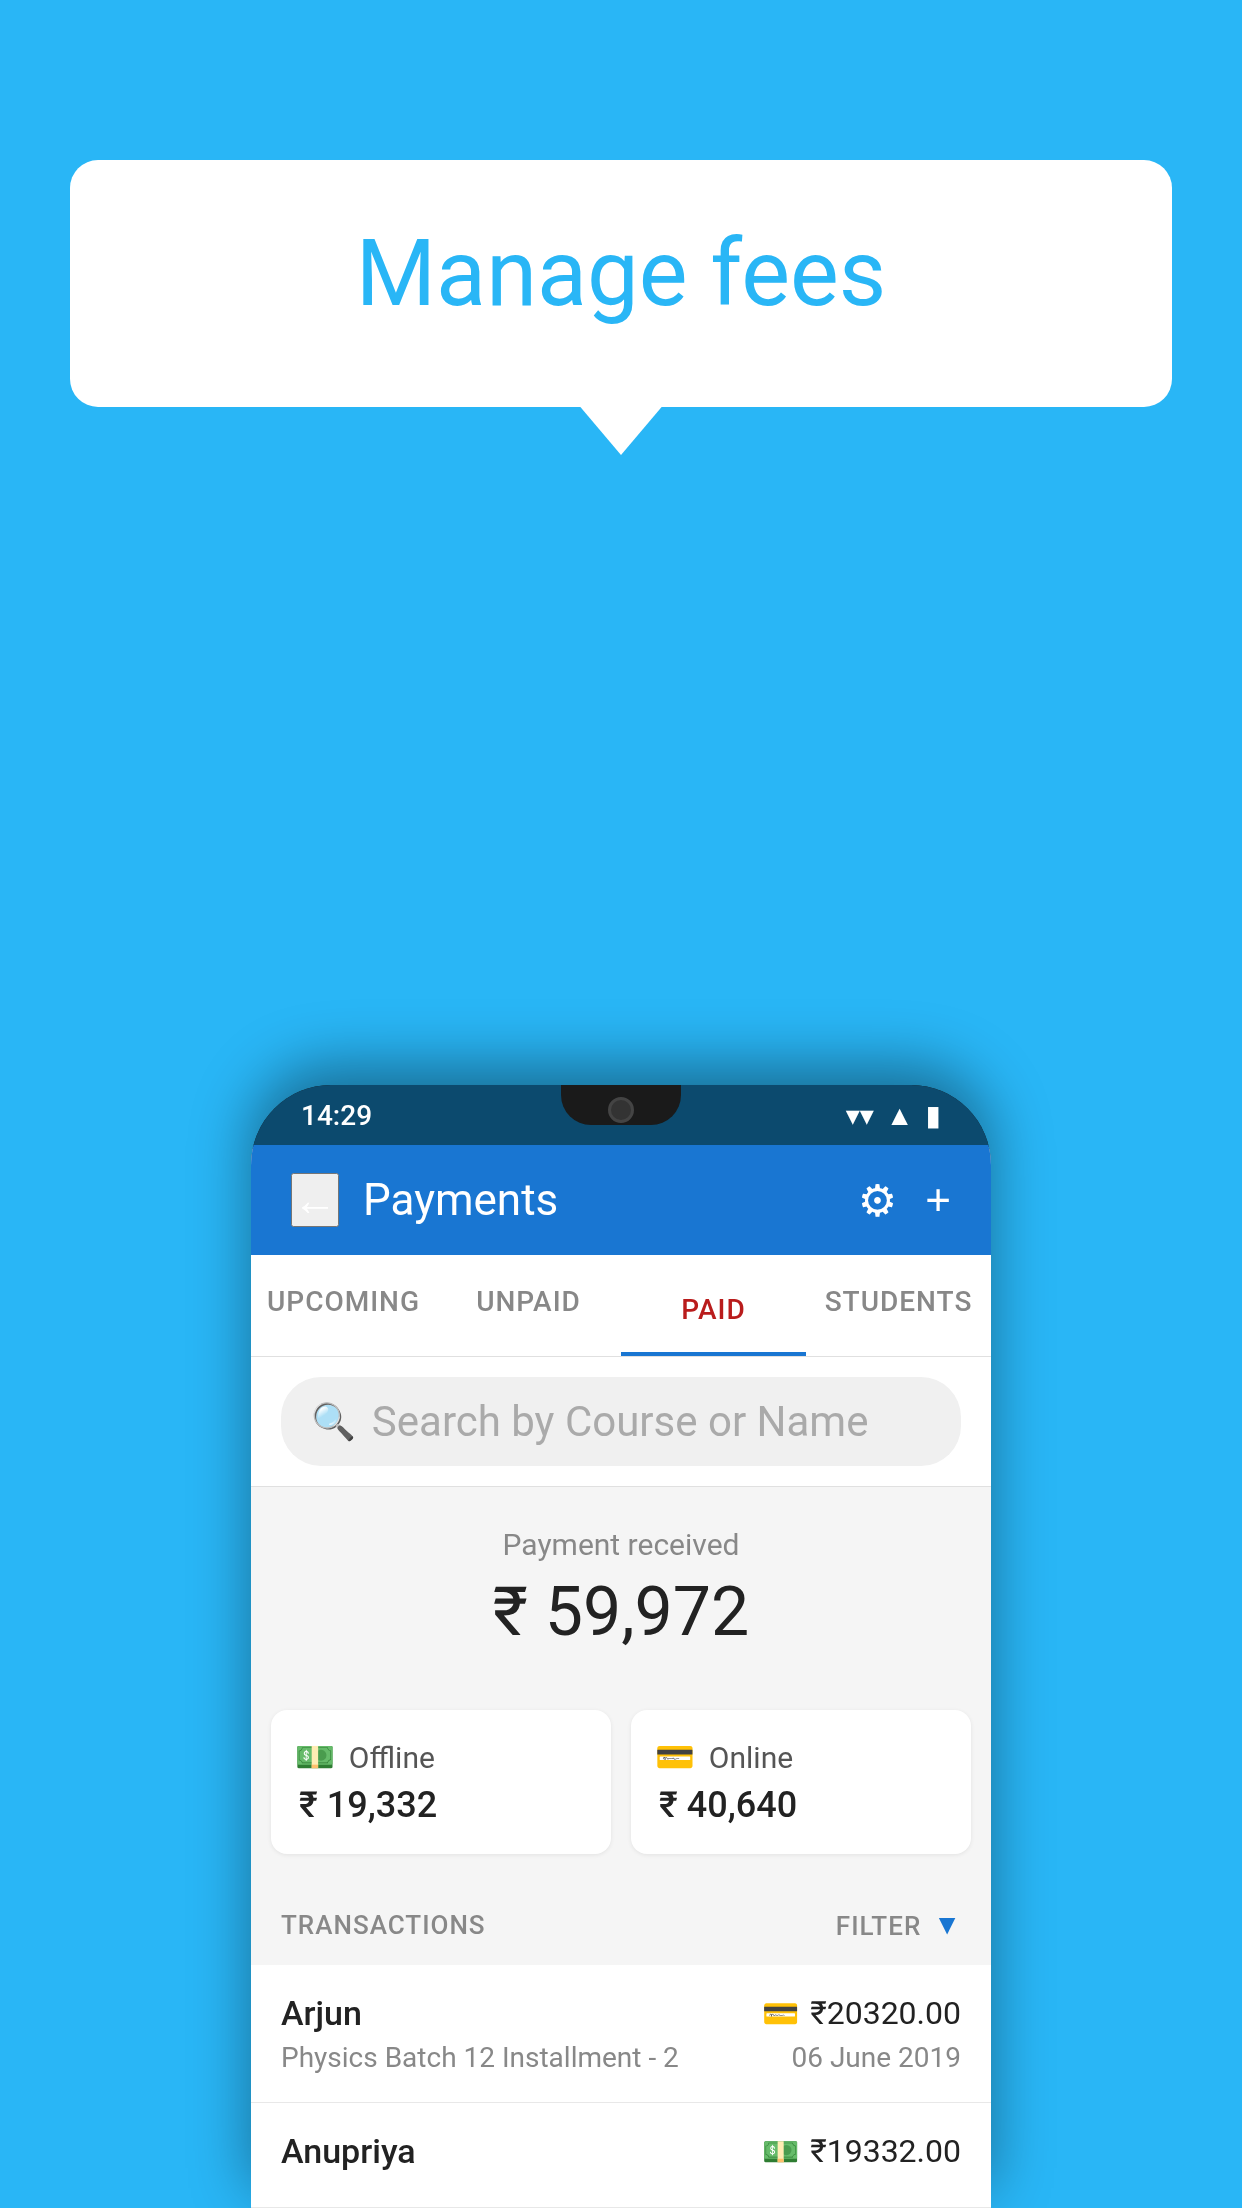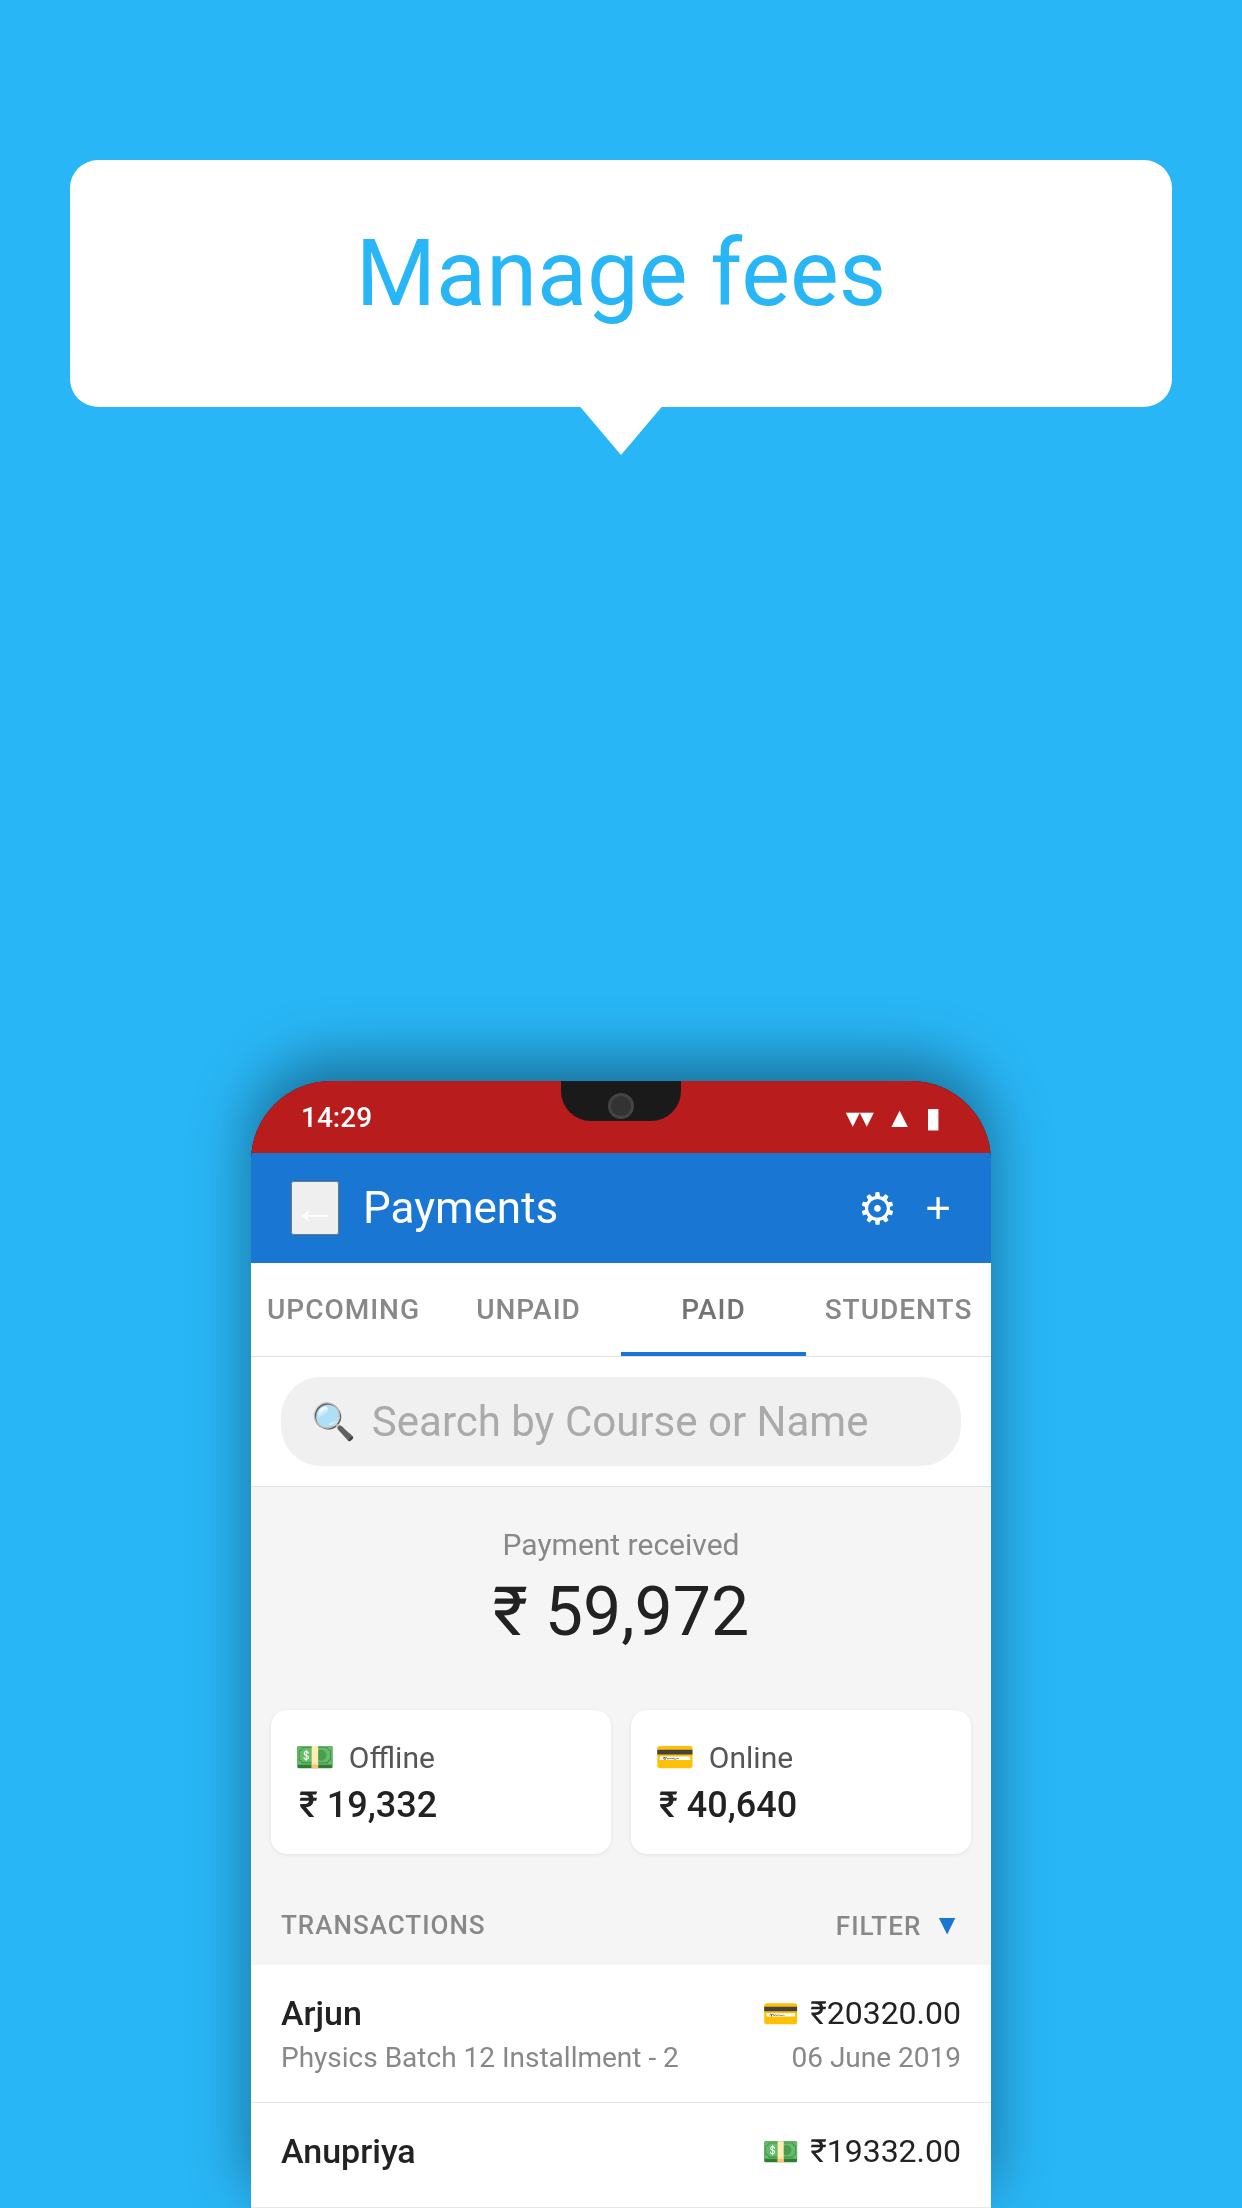--- a/index.html
+++ b/index.html
@@ -59,22 +59,22 @@
       width: 740px;
       background: #1a1a1a;
       border-radius: 80px 80px 0 0;
       padding: 0;
       overflow: hidden;
       box-shadow: 0 -20px 60px rgba(0,0,0,0.4);
     }
 
     
     .phone-top {
-      background: #b91c1c;
-      height: 72px;
+      background: #0c4a6e;
+      height: 60px;
       display: flex;
       align-items: center;
       justify-content: space-between;
       padding: 0 50px;
       border-radius: 80px 80px 0 0;
       position: relative;
     }
     .phone-notch {
       position: absolute;
       top: 0;
@@ -164,21 +164,22 @@
       text-align: center;
       padding: 30px 10px;
       font-size: 28px;
       font-weight: 500;
       color: #888;
       letter-spacing: 1px;
       cursor: pointer;
       position: relative;
     }
     .tab.active {
-      color: #737373;
+      color: #b91c1c;
+      margin-top: 8px;
     }
     .tab.active::after {
       content: '';
       position: absolute;
       bottom: 0;
       left: 0;
       right: 0;
       height: 4px;
       background: #1976D2;
     }

